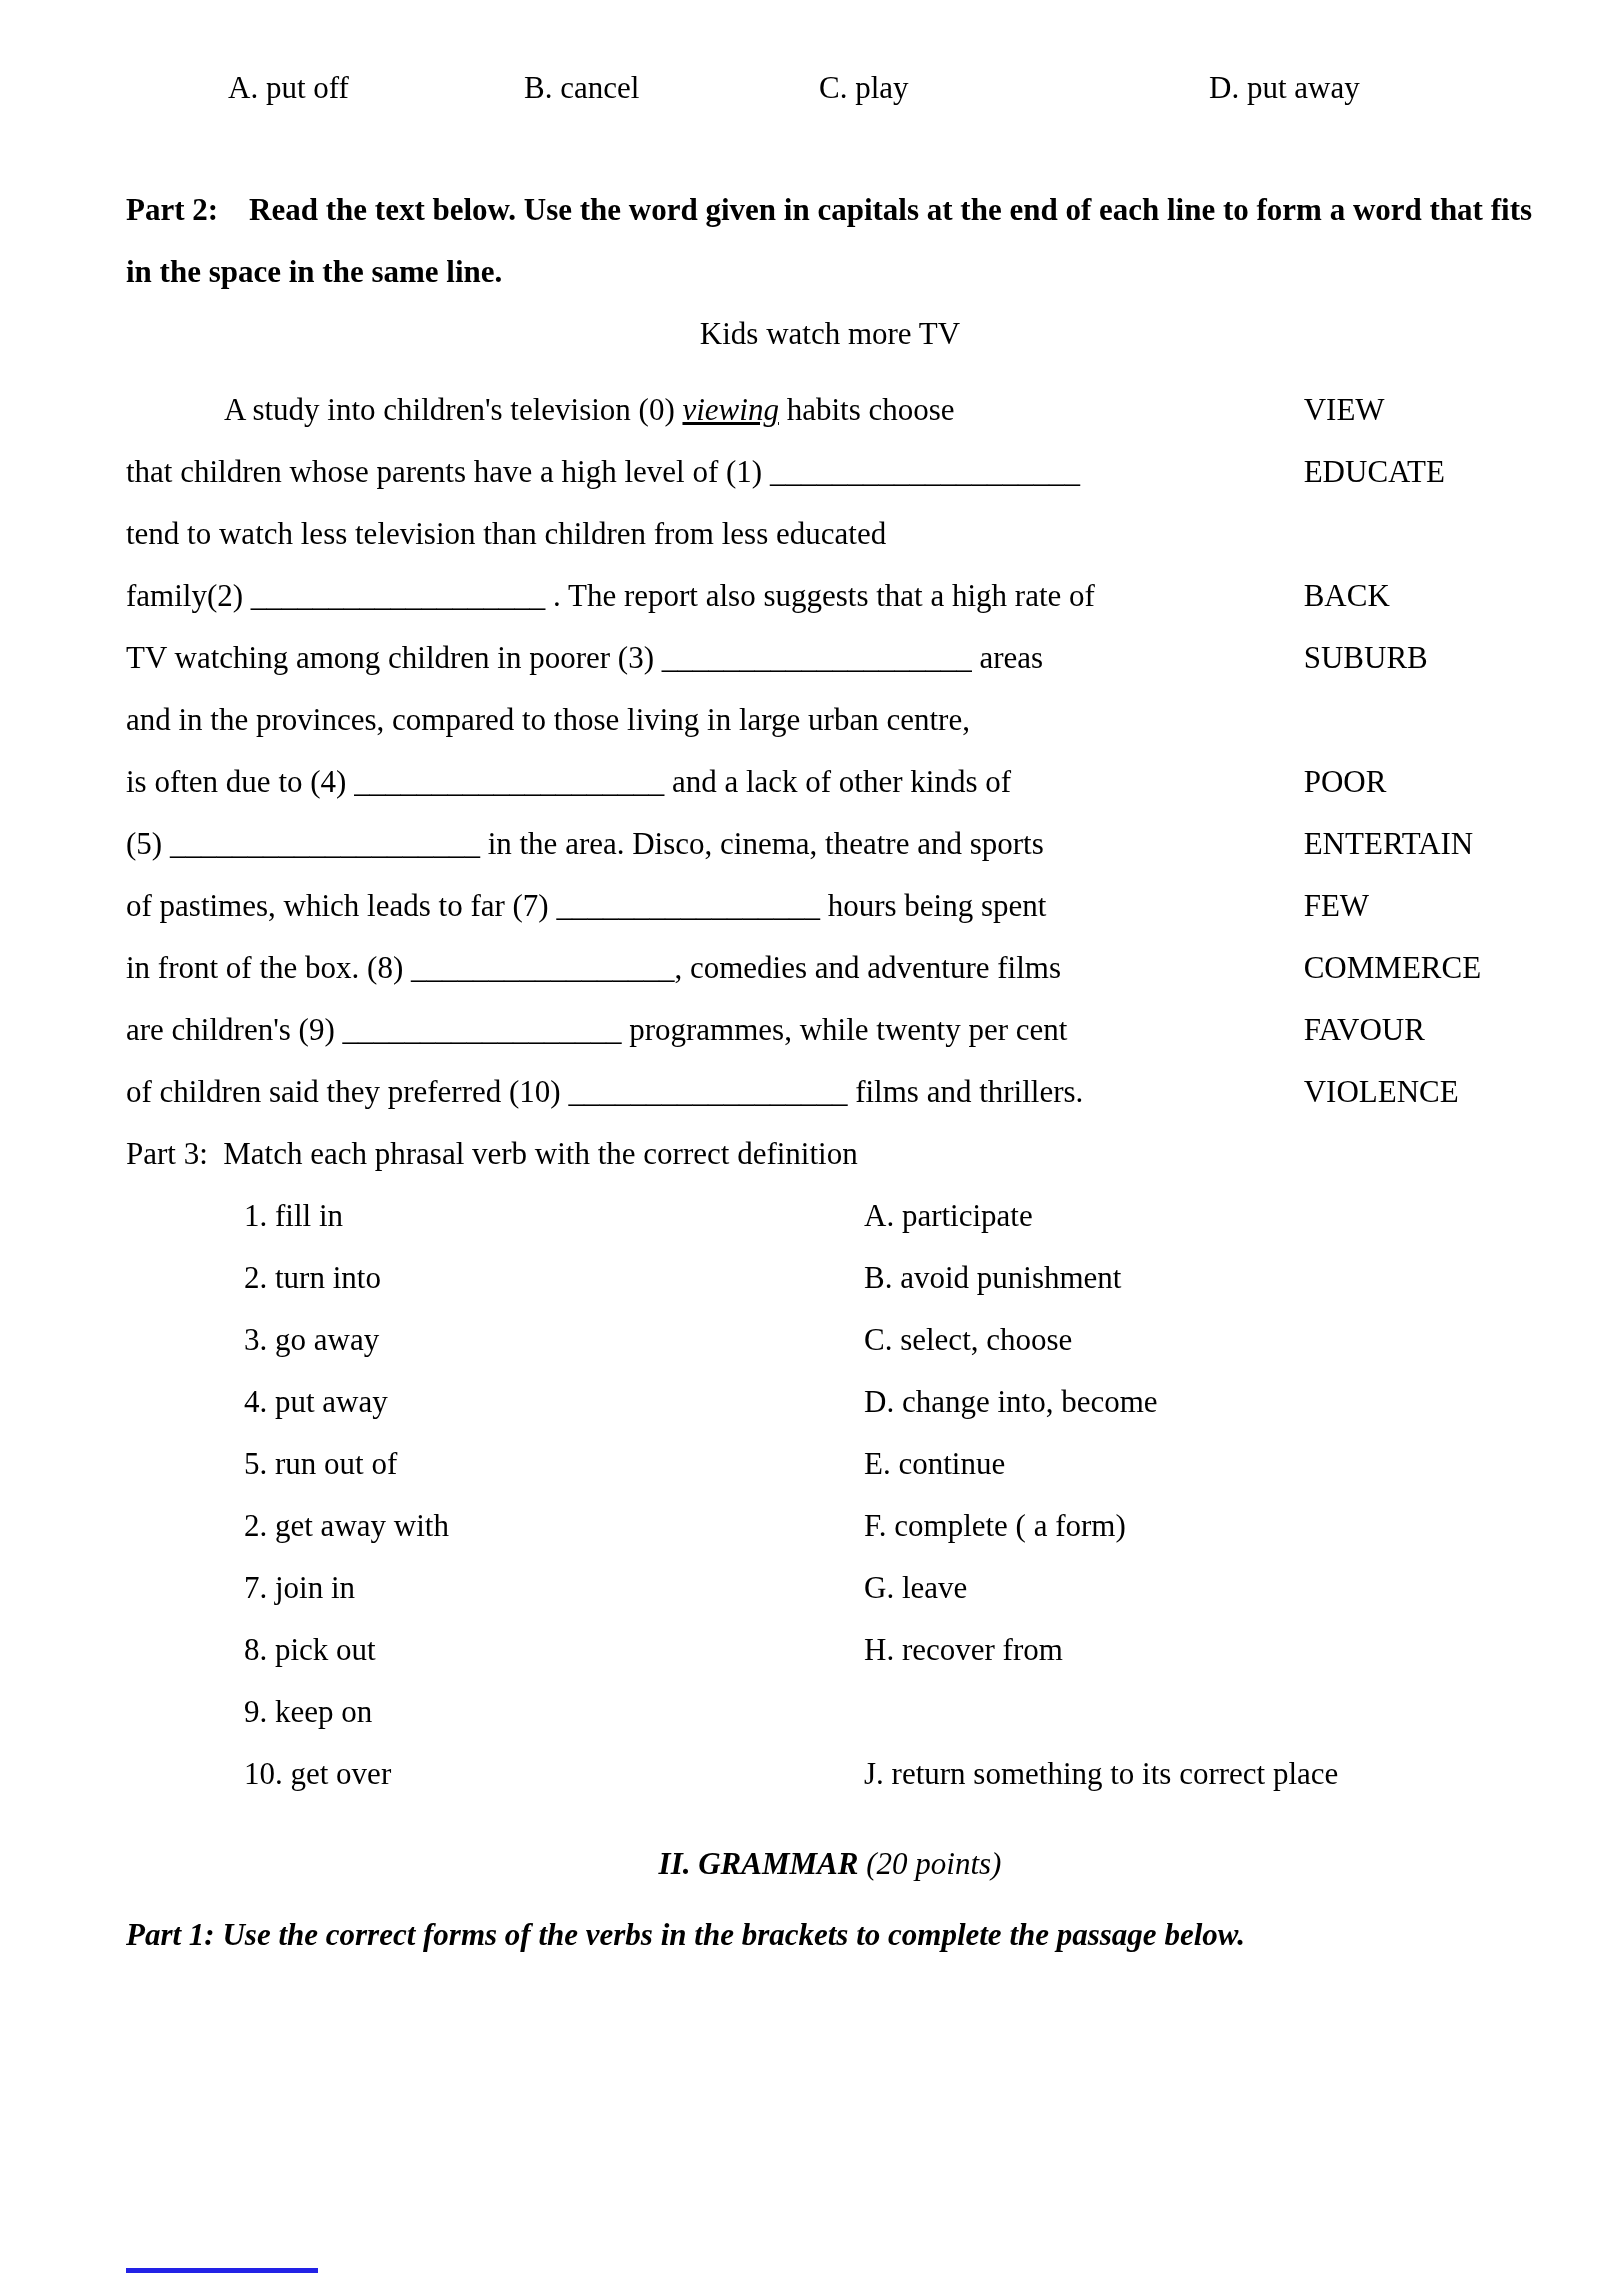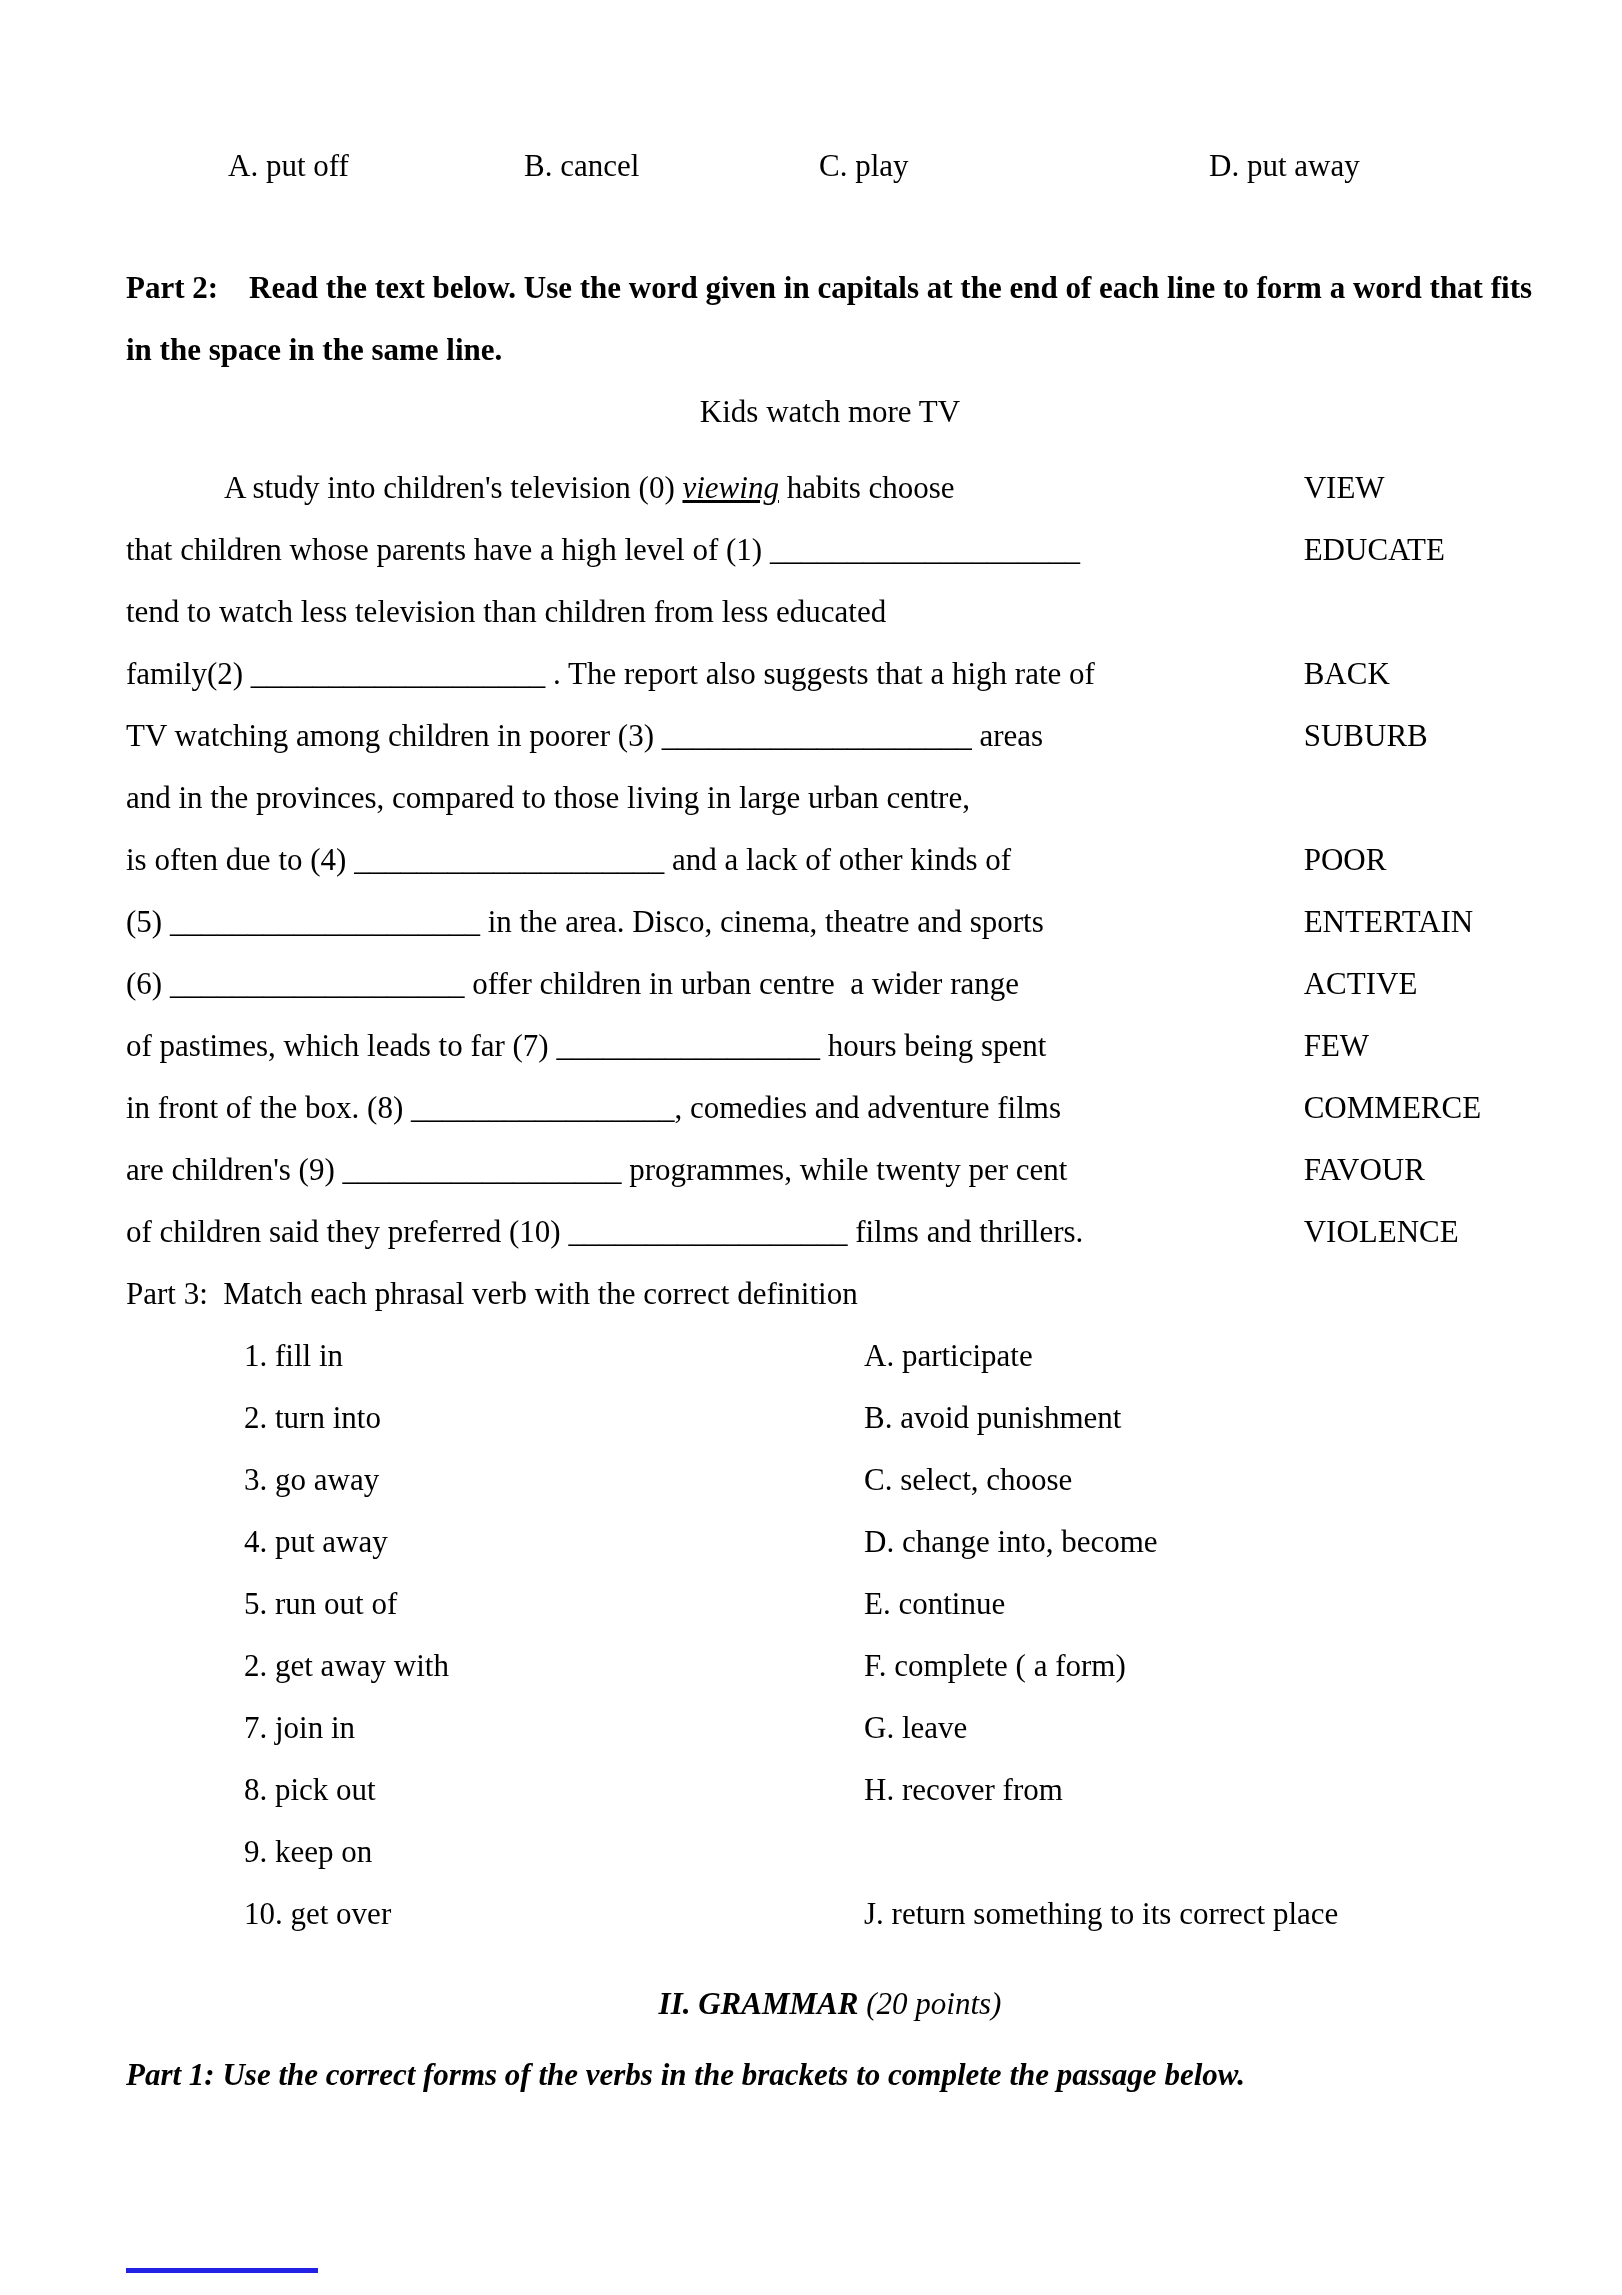--- a/index.html
+++ b/index.html
@@ -3,21 +3,21 @@
 <meta charset="utf-8">
 <style>
   * { margin:0; padding:0; box-sizing:border-box; }
   html, body { background:#ffffff; }
   body {
     width:1623px; height:2295px;
     font-family:"Liberation Serif", serif;
     font-size:31px; color:#000;
     position:relative; overflow:hidden;
   }
-  .page { padding:99px 89px 0 126px; position:relative;margin-top:36px; }
+  .page { padding:57px 89px 0 126px; position:relative; }
 
   .options-row {
     display:grid;
     grid-template-columns:296px 295px 390px auto;
     margin-left:102px;
     line-height:62px;
     margin-bottom:60px;
   }
 
   .p2-heading { line-height:62px;font-weight:bold; }
@@ -89,24 +89,20 @@
     </div>
     <div class="gap-row">
       <div class="gap-text">is often due to (4) ____________________ and a lack of other kinds of</div>
       <div class="gap-word">POOR</div>
     </div>
     <div class="gap-row">
       <div class="gap-text">(5) ____________________ in the area. Disco, cinema, theatre and sports</div>
       <div class="gap-word">ENTERTAIN</div>
     </div>
     <div class="gap-row">
-      <div class="gap-text">(6) ___________________ offer children in urban centre&nbsp; a wider range</div>
-      <div class="gap-word">ACTIVE</div>
-    </div>
-    <div class="gap-row">
       <div class="gap-text">of pastimes, which leads to far (7) _________________ hours being spent</div>
       <div class="gap-word">FEW</div>
     </div>
     <div class="gap-row">
       <div class="gap-text">in front of the box. (8) _________________, comedies and adventure films</div>
       <div class="gap-word">COMMERCE</div>
     </div>
     <div class="gap-row">
       <div class="gap-text">are children's (9) __________________ programmes, while twenty per cent</div>
       <div class="gap-word">FAVOUR</div>

